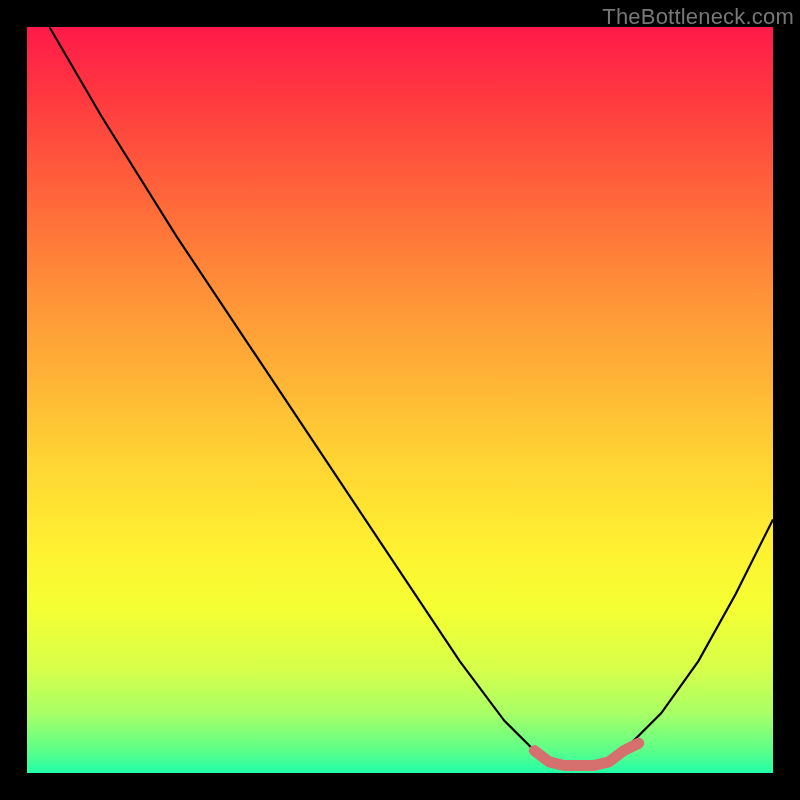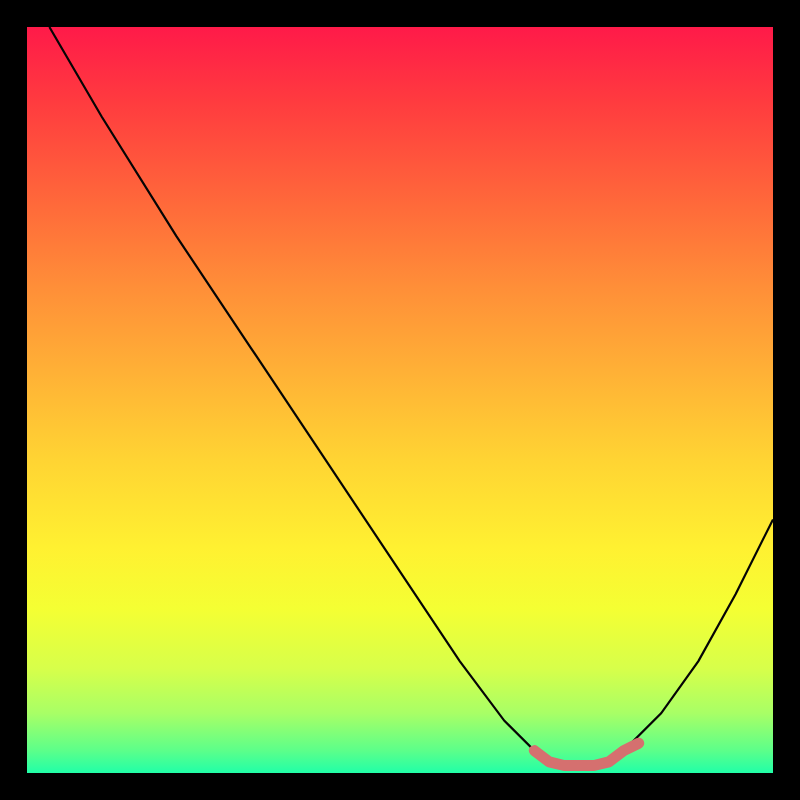--- a/index.html
+++ b/index.html
@@ -62,13 +62,14 @@
 
 <div class="frame">
 
   <div class="plot-area">
     <svg class="curve" viewBox="0 0 746 746">
       <path id="curve-path" fill="none" stroke="#050505" stroke-width="2.2" d="M22.4 0.0 L74.6 89.5 L149.2 208.9 L223.8 320.8 L298.4 432.7 L373.0 544.6 L432.7 634.1 L477.4 693.8 L507.3 723.6 L537.1 738.5 L567.0 738.5 L596.8 723.6 L634.1 686.3 L671.4 634.1 L708.7 567.0 L746.0 492.4"></path>
       <path id="highlight-path" fill="none" stroke="#d5706f" stroke-width="11" stroke-linecap="round" stroke-linejoin="round" d="M507.3 723.6 L522.2 734.8 L537.1 738.5 L552.0 738.5 L567.0 738.5 L581.9 734.8 L596.8 723.6 L611.7 716.2"></path>
     </svg>
   </div>
 
+  <div class="watermark">TheBottleneck.com</div>
 </div>
 
 </body></html>

